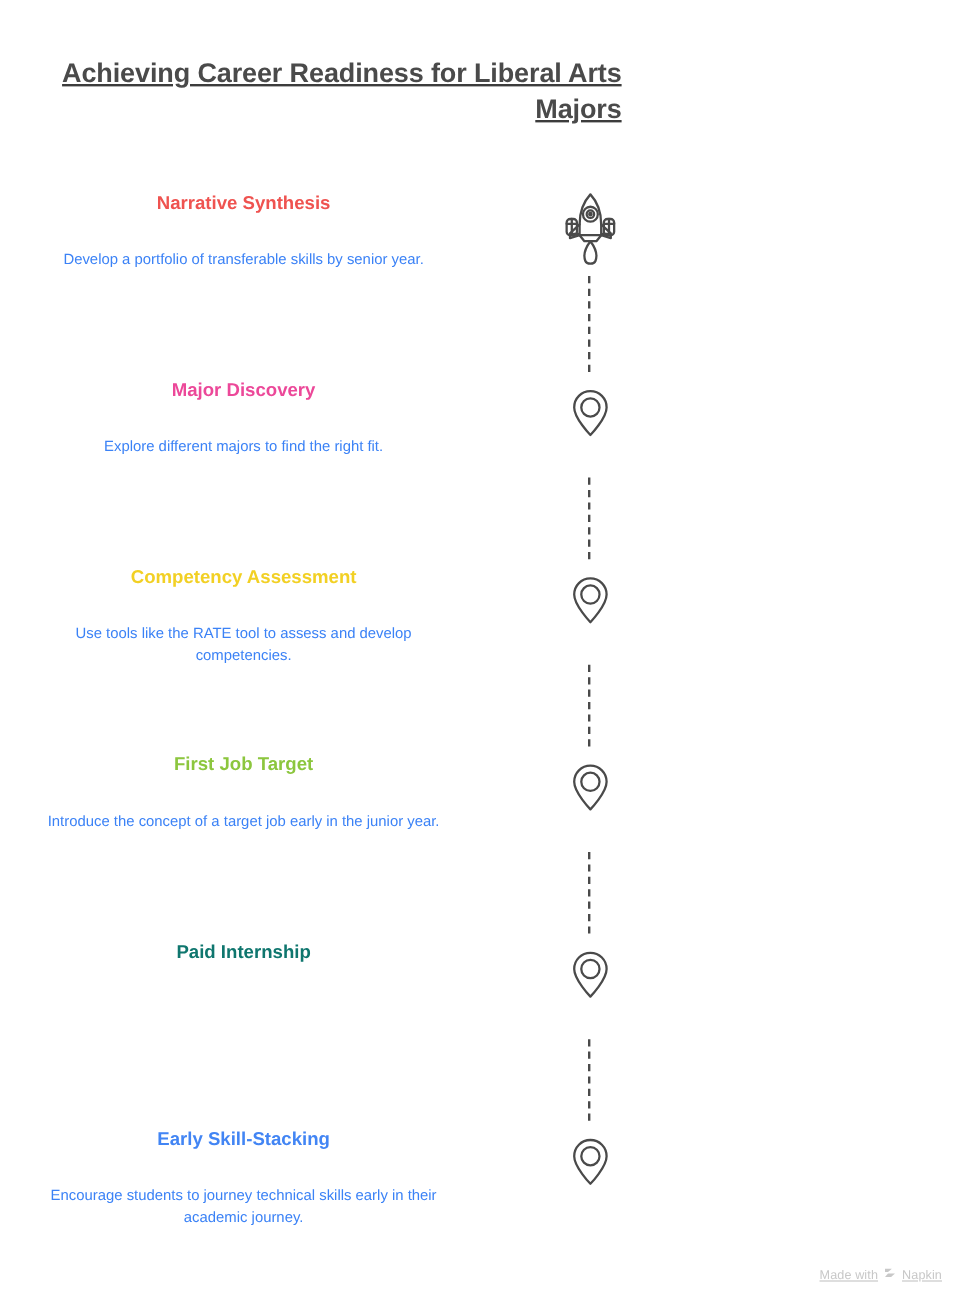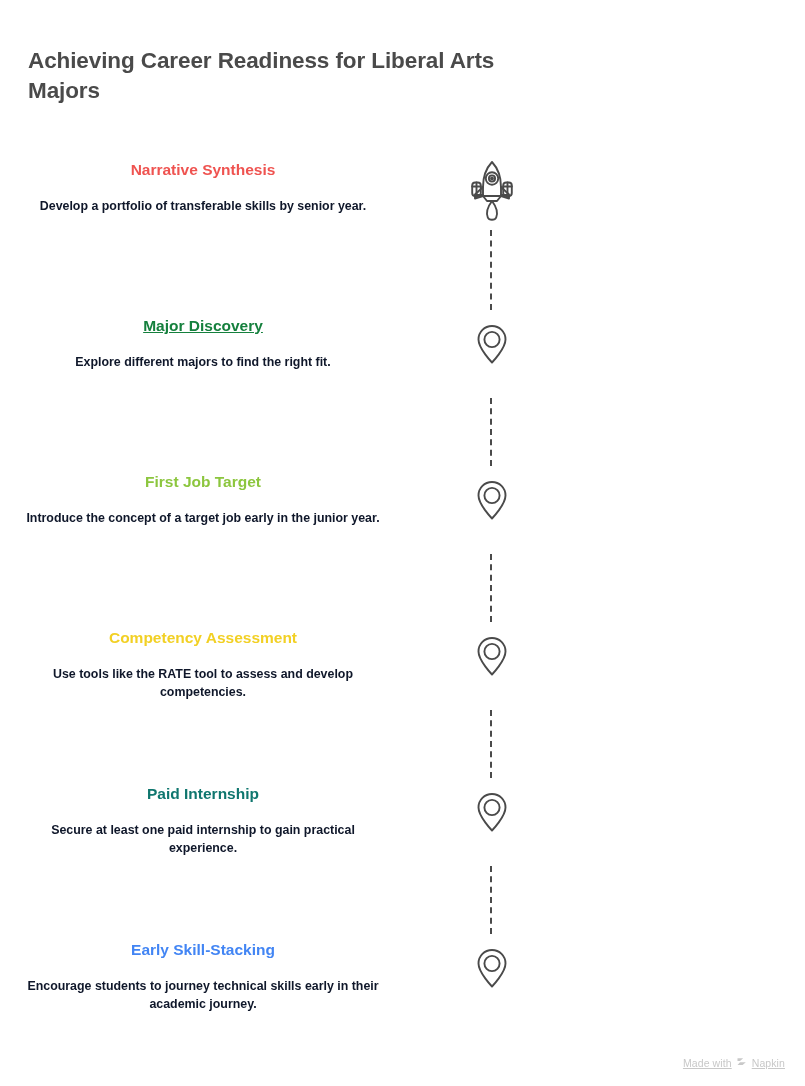--- a/index.html
+++ b/index.html
@@ -10,21 +10,22 @@
     color:#3c3c3c;
     position:relative;
     overflow:hidden;
   }
 
   
   #title-area {
     position:absolute;
     left:28px; top:46px;
     width:490px;
-    text-align:left;
+    text-align:right;
+    text-decoration:underline;
   }
   #page-title {
     font-size:22.5px;
     font-weight:bold;
     line-height:30px;
     color:#4a4a4a;
     letter-spacing:-0.1px;
   }
 
   
@@ -45,25 +46,24 @@
     text-align:center;
   }
   .step-title {
     font-size:15.5px;
     font-weight:bold;
     line-height:20px;
     white-space:nowrap;
     text-align:center;
   }
   .step-desc {
-    margin-top:18px;
+    margin-top:28px;
     font-size:12.4px;
     line-height:17.5px;
-    color:#0f172a;
-    font-weight:bold;
+    color:#3b82f6;
   }
 
   
   .step-icon {
     position:absolute;
     left:462px;
     top:-4px;
     width:60px;
     height:74px;
   }
@@ -130,22 +130,38 @@
 
           <path d="M30 45 C25.5 51 24 57 25.8 61.5 C27 64.5 33 64.5 34.2 61.5 C36 57 34.5 51 30 45 Z"></path>
         </g>
       </svg>
     </div>
     <div class="connector" style="top:70px;height:80px;"></div>
   </div>
 
   <div class="step">
     <div class="step-text">
-      <div class="step-title" style="color: #15803d; text-decoration: underline;">Major Discovery</div>
+      <div class="step-title" style="color: #ec4899;">Major Discovery</div>
       <div class="step-desc">Explore different majors to find the right fit.</div>
+    </div>
+    <div class="step-icon">
+      <svg width="60" height="74" viewBox="0 0 60 74">
+        <g fill="none" stroke="#4a4a4a" stroke-width="1.9" stroke-linecap="round" stroke-linejoin="round">
+          <path d="M30 50.5 C30 50.5 43.5 36.5 43.5 27.5 C43.5 20.0 37.5 14.0 30 14.0 C22.5 14.0 16.5 20.0 16.5 27.5 C16.5 36.5 30 50.5 30 50.5 Z"></path>
+          <circle cx="30" cy="27.5" r="7.6"></circle>
+        </g>
+      </svg>
+    </div>
+    <div class="connector" style="top:82px;height:68px;"></div>
+  </div>
+
+  <div class="step">
+    <div class="step-text">
+      <div class="step-title" style="color: rgb(242, 208, 36);">Competency Assessment</div>
+      <div class="step-desc">Use tools like the RATE tool to assess and develop competencies.</div>
     </div>
     <div class="step-icon">
       <svg width="60" height="74" viewBox="0 0 60 74">
         <g fill="none" stroke="#4a4a4a" stroke-width="1.9" stroke-linecap="round" stroke-linejoin="round">
           <path d="M30 50.5 C30 50.5 43.5 36.5 43.5 27.5 C43.5 20.0 37.5 14.0 30 14.0 C22.5 14.0 16.5 20.0 16.5 27.5 C16.5 36.5 30 50.5 30 50.5 Z"></path>
           <circle cx="30" cy="27.5" r="7.6"></circle>
         </g>
       </svg>
     </div>
     <div class="connector" style="top:82px;height:68px;"></div>
@@ -162,38 +178,21 @@
           <path d="M30 50.5 C30 50.5 43.5 36.5 43.5 27.5 C43.5 20.0 37.5 14.0 30 14.0 C22.5 14.0 16.5 20.0 16.5 27.5 C16.5 36.5 30 50.5 30 50.5 Z"></path>
           <circle cx="30" cy="27.5" r="7.6"></circle>
         </g>
       </svg>
     </div>
     <div class="connector" style="top:82px;height:68px;"></div>
   </div>
 
   <div class="step">
     <div class="step-text">
-      <div class="step-title" style="color: rgb(242, 208, 36);">Competency Assessment</div>
-      <div class="step-desc">Use tools like the RATE tool to assess and develop competencies.</div>
-    </div>
-    <div class="step-icon">
-      <svg width="60" height="74" viewBox="0 0 60 74">
-        <g fill="none" stroke="#4a4a4a" stroke-width="1.9" stroke-linecap="round" stroke-linejoin="round">
-          <path d="M30 50.5 C30 50.5 43.5 36.5 43.5 27.5 C43.5 20.0 37.5 14.0 30 14.0 C22.5 14.0 16.5 20.0 16.5 27.5 C16.5 36.5 30 50.5 30 50.5 Z"></path>
-          <circle cx="30" cy="27.5" r="7.6"></circle>
-        </g>
-      </svg>
-    </div>
-    <div class="connector" style="top:82px;height:68px;"></div>
-  </div>
-
-  <div class="step">
-    <div class="step-text">
       <div class="step-title" style="color: #0f766e;">Paid Internship</div>
-      <div class="step-desc">Secure at least one paid internship to gain practical experience.</div>
     </div>
     <div class="step-icon">
       <svg width="60" height="74" viewBox="0 0 60 74">
         <g fill="none" stroke="#4a4a4a" stroke-width="1.9" stroke-linecap="round" stroke-linejoin="round">
           <path d="M30 50.5 C30 50.5 43.5 36.5 43.5 27.5 C43.5 20.0 37.5 14.0 30 14.0 C22.5 14.0 16.5 20.0 16.5 27.5 C16.5 36.5 30 50.5 30 50.5 Z"></path>
           <circle cx="30" cy="27.5" r="7.6"></circle>
         </g>
       </svg>
     </div>
     <div class="connector" style="top:82px;height:68px;"></div>

